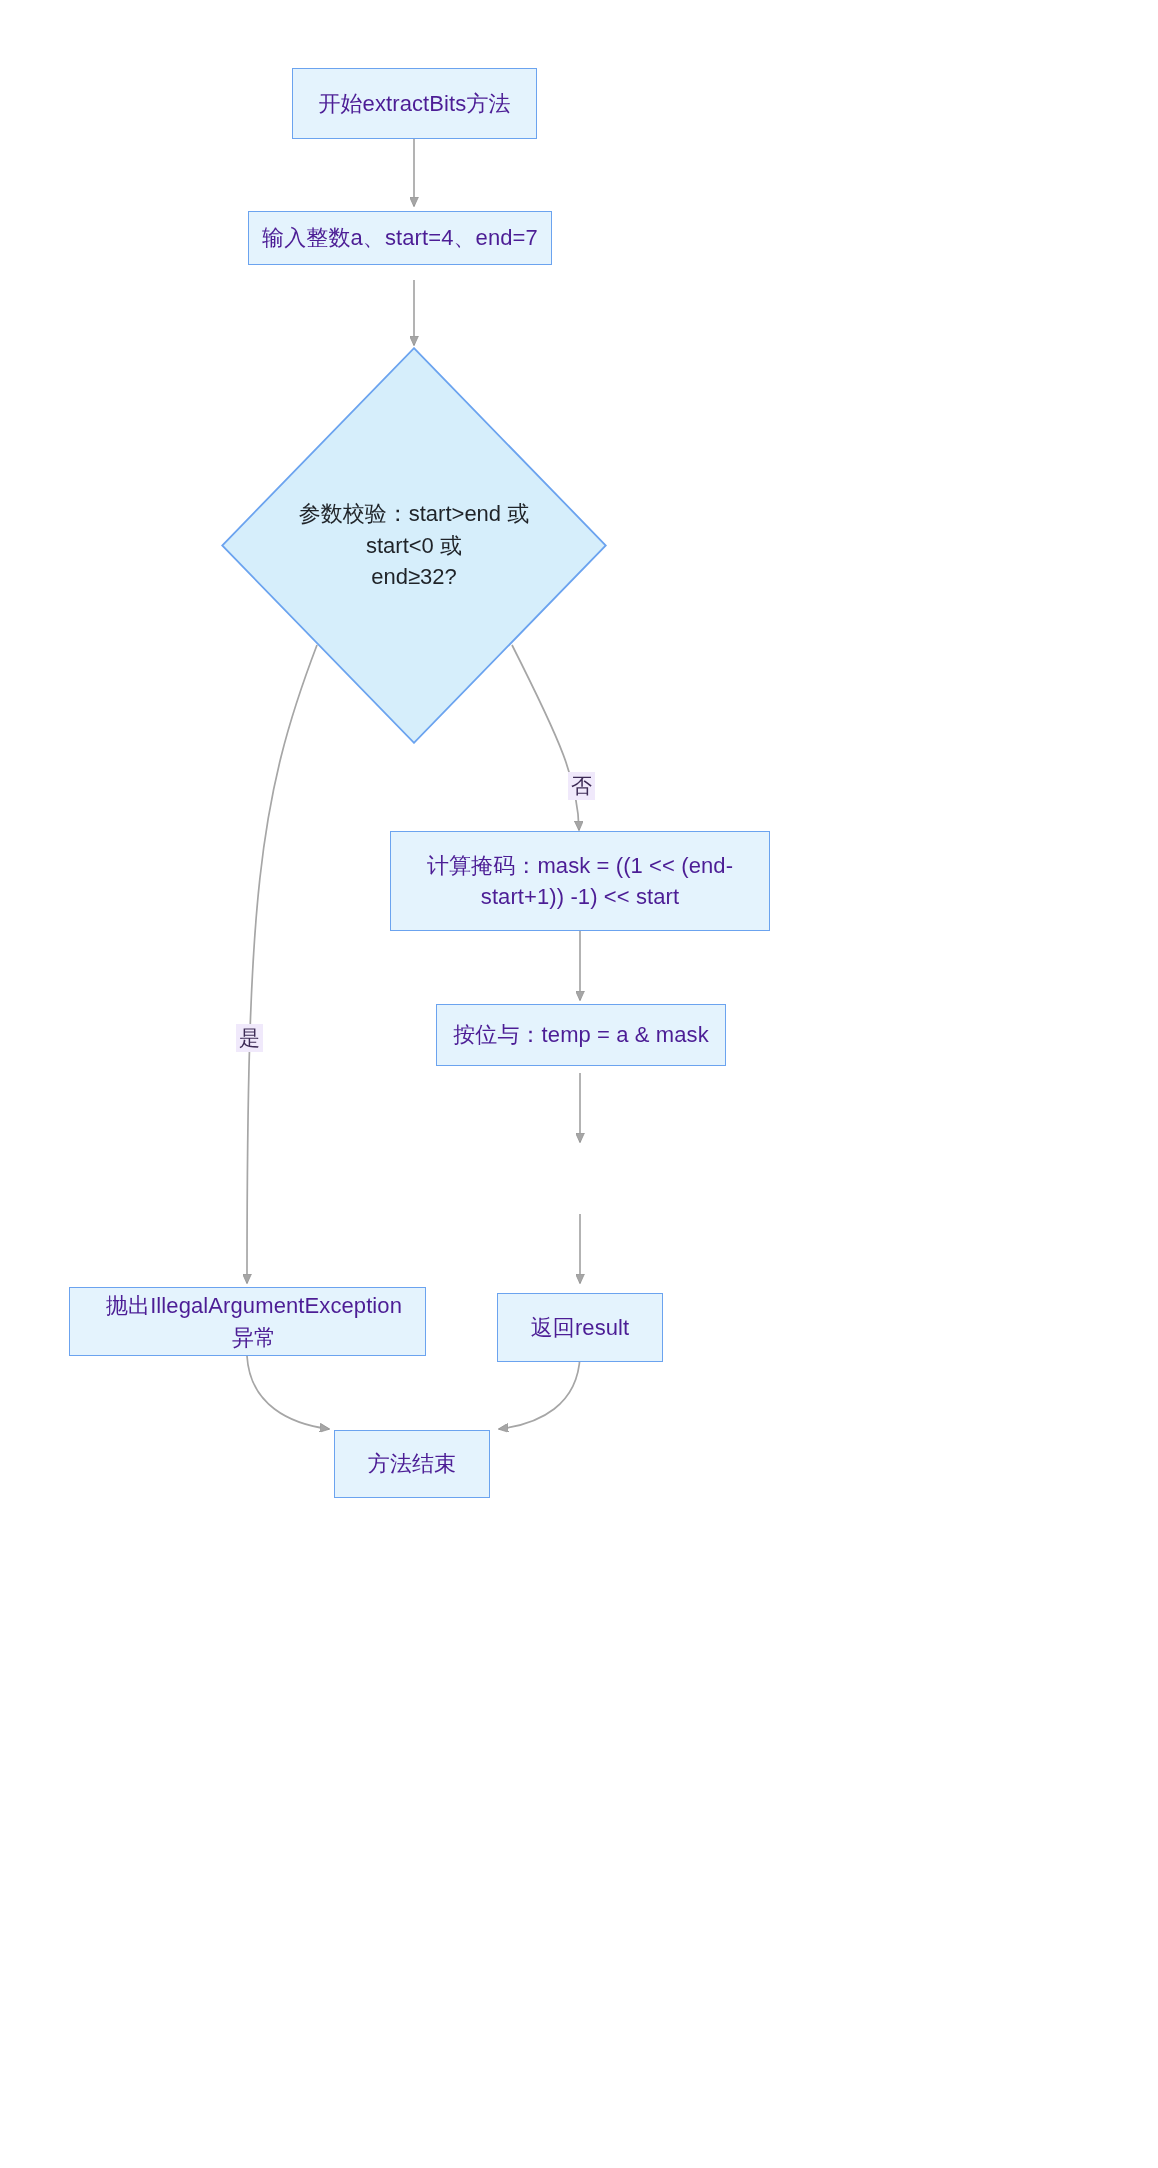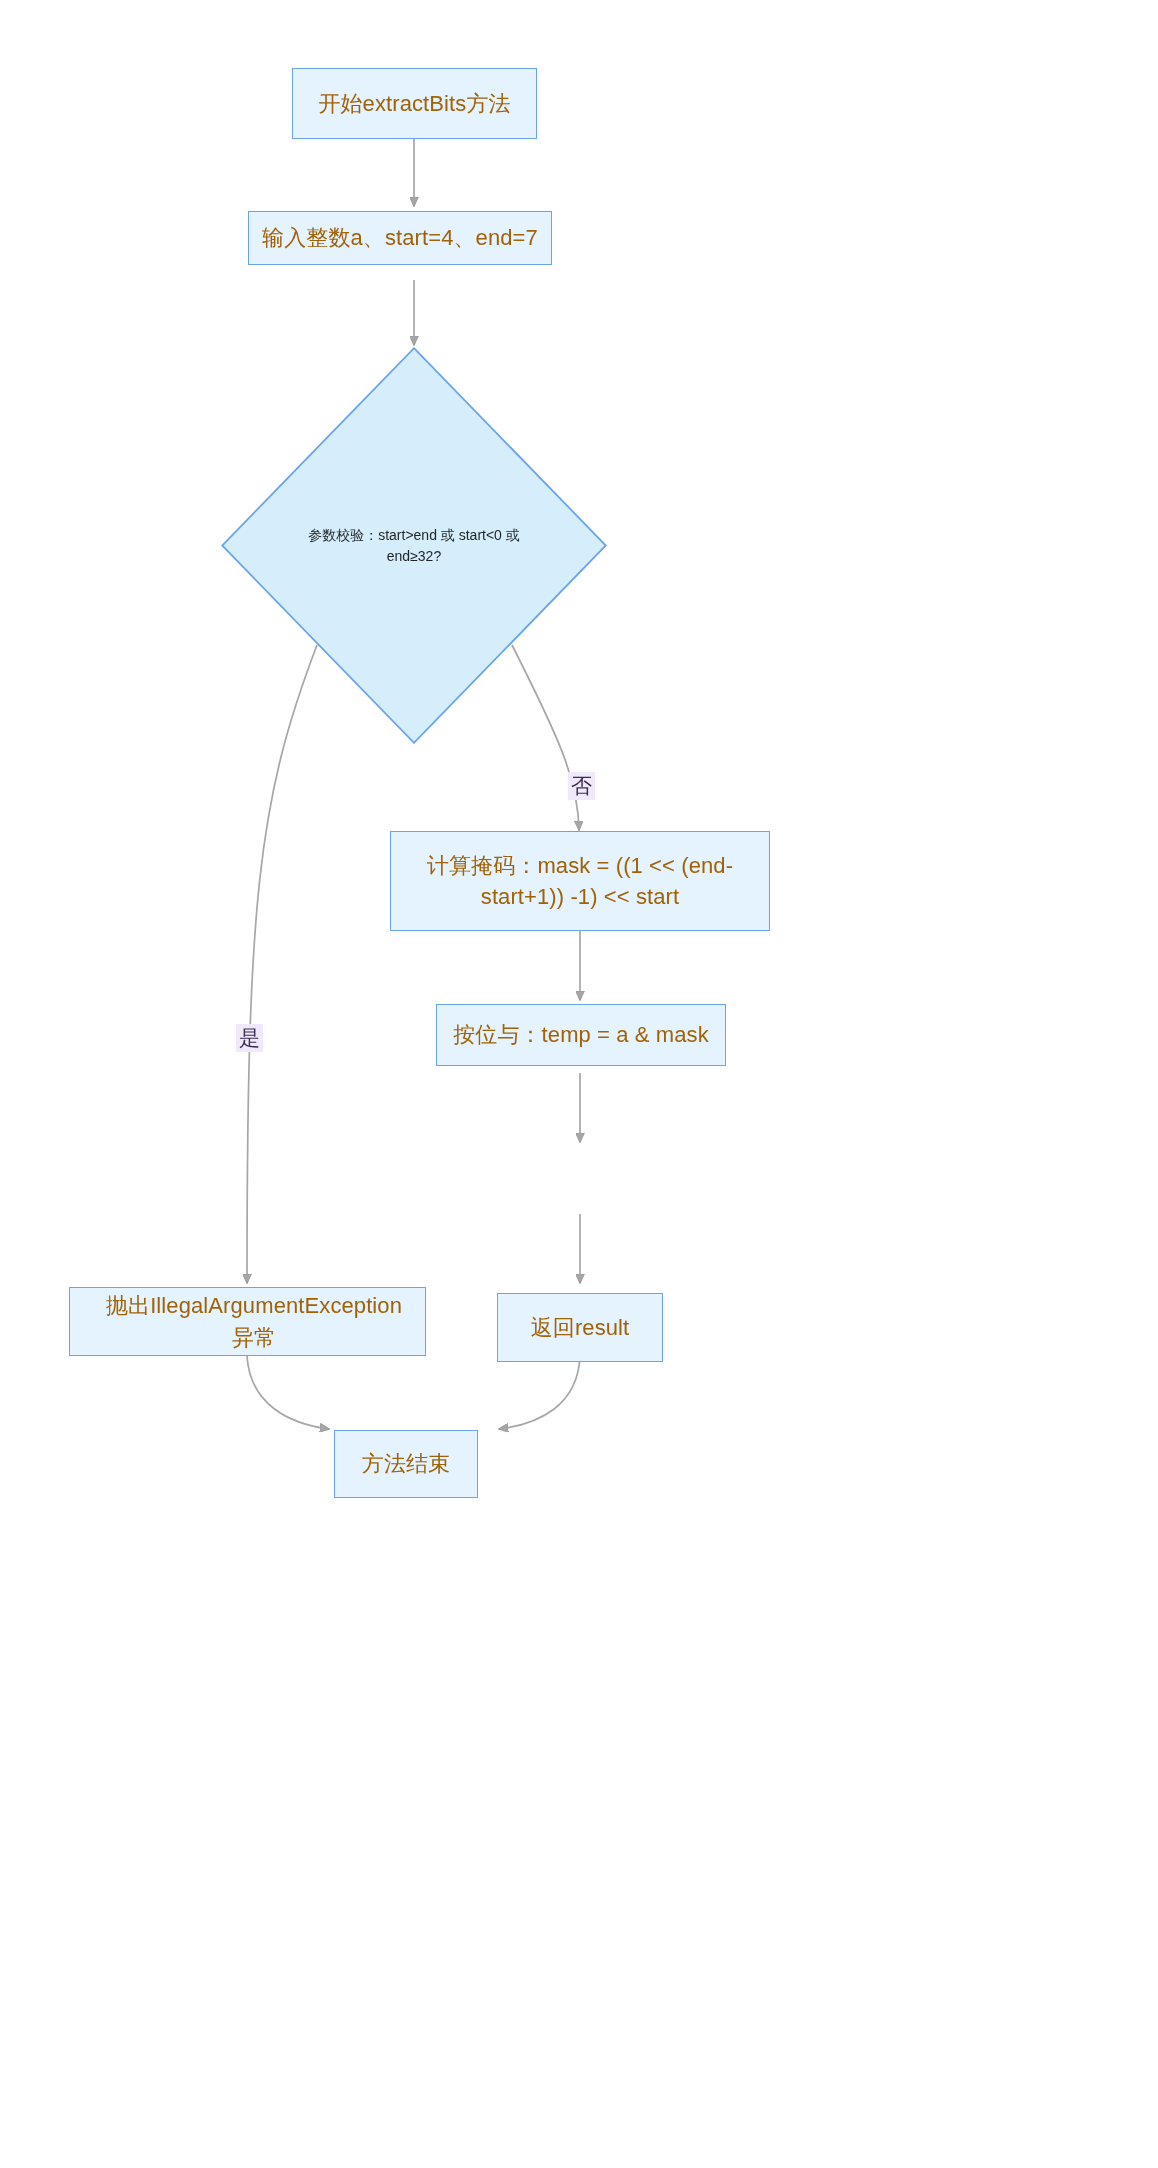--- a/index.html
+++ b/index.html
@@ -27,21 +27,21 @@
   }
   .node {
     position: absolute;
     box-sizing: border-box;
     background: #e4f3fd;
     border: 1.6px solid #6ba3ef;
     display: flex;
     align-items: center;
     justify-content: center;
     text-align: center;
-    color: #a16207;
+    color: #4c1d95;
     font-size: 22px;
     line-height: 1.42;
     letter-spacing: 0.1px;
     padding: 4px 12px;
   }
   .node .nlabel {
     display: block;
     width: 100%;
     white-space: pre-line;
   }
@@ -59,21 +59,21 @@
     position: absolute;
     left: 16%;
     top: 0;
     width: 68%;
     height: 100%;
     display: flex;
     align-items: center;
     justify-content: center;
     text-align: center;
     color: #1f2328;
-    font-size: 14px;
+    font-size: 22px;
     line-height: 1.45;
     white-space: pre-line;
   }
   .edge-label {
     position: absolute;
     background: #f0e9fb;
     color: #3d2b56;
     font-size: 21px;
     line-height: 1.15;
     padding: 2px 3px;
@@ -140,21 +140,21 @@
 
 
   <div class="node" style="left:69px; top:1287px; width:357px; height:69px;padding-left:25px;">
     <span class="nlabel">抛出IllegalArgumentException异常</span>
   </div>
 
   <div class="node" style="left:497px; top:1287px; width:166px; height:69px;margin-top:6px;">
     <span class="nlabel">返回result</span>
   </div>
 
-  <div class="node" style="left:334px; top:1430px; width:144px; height:68px;">
+  <div class="node" style="left:334px; top:1430px; width:156px; height:68px;">
     <span class="nlabel">方法结束</span>
   </div>
 
   <div class="edge-label" style="left:568px; top:772px;">否</div>
 
   <div class="edge-label" style="left:236px; top:1024px;">是</div>
 
 </div>
 
 </body></html>

